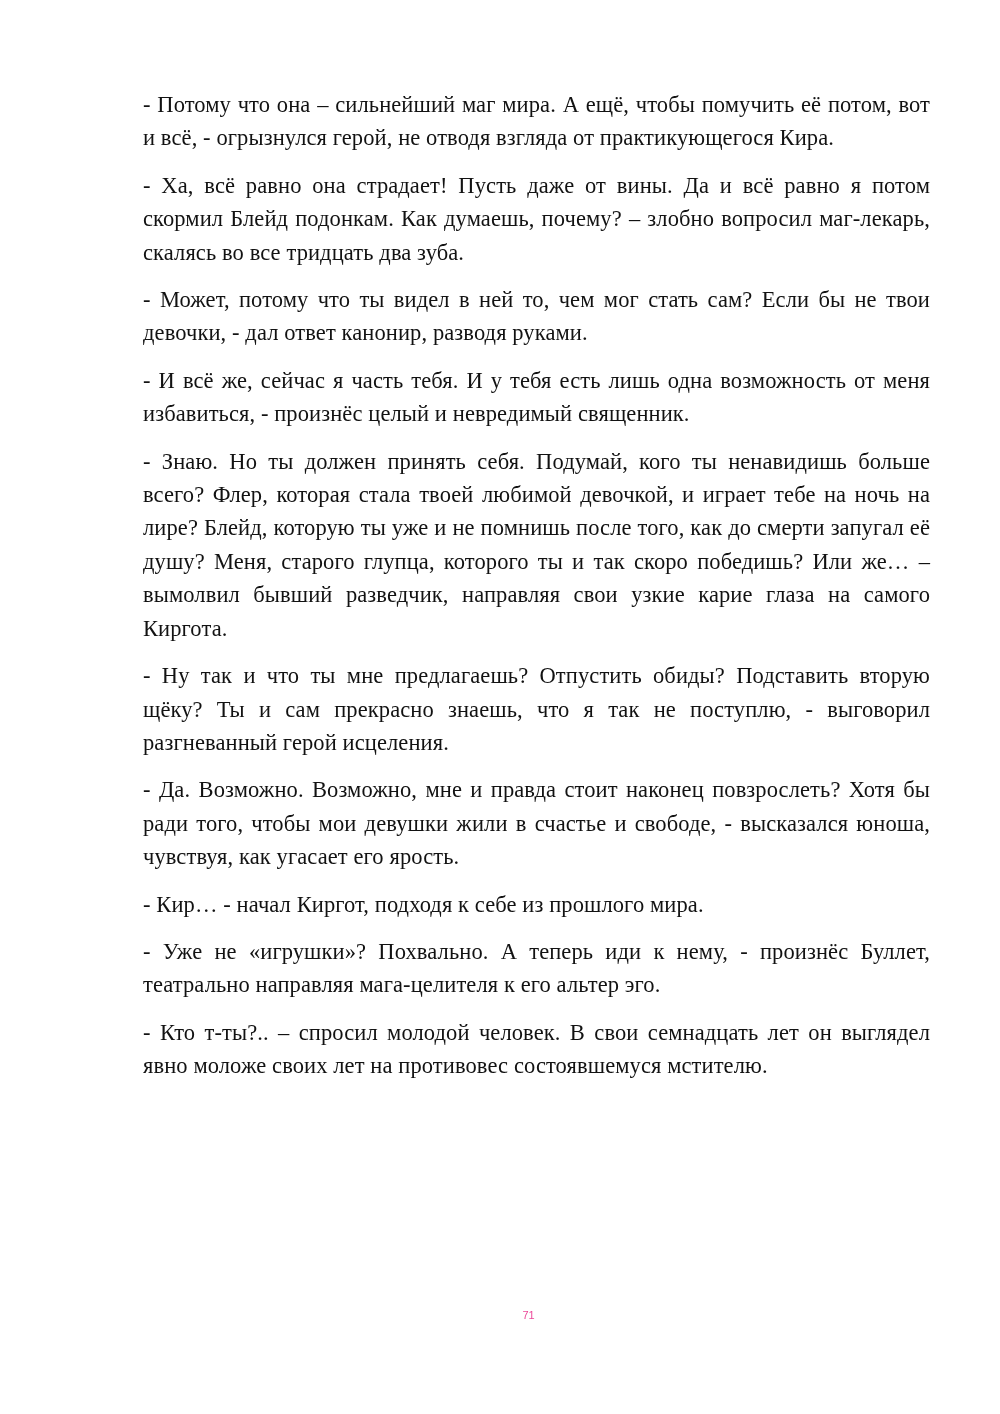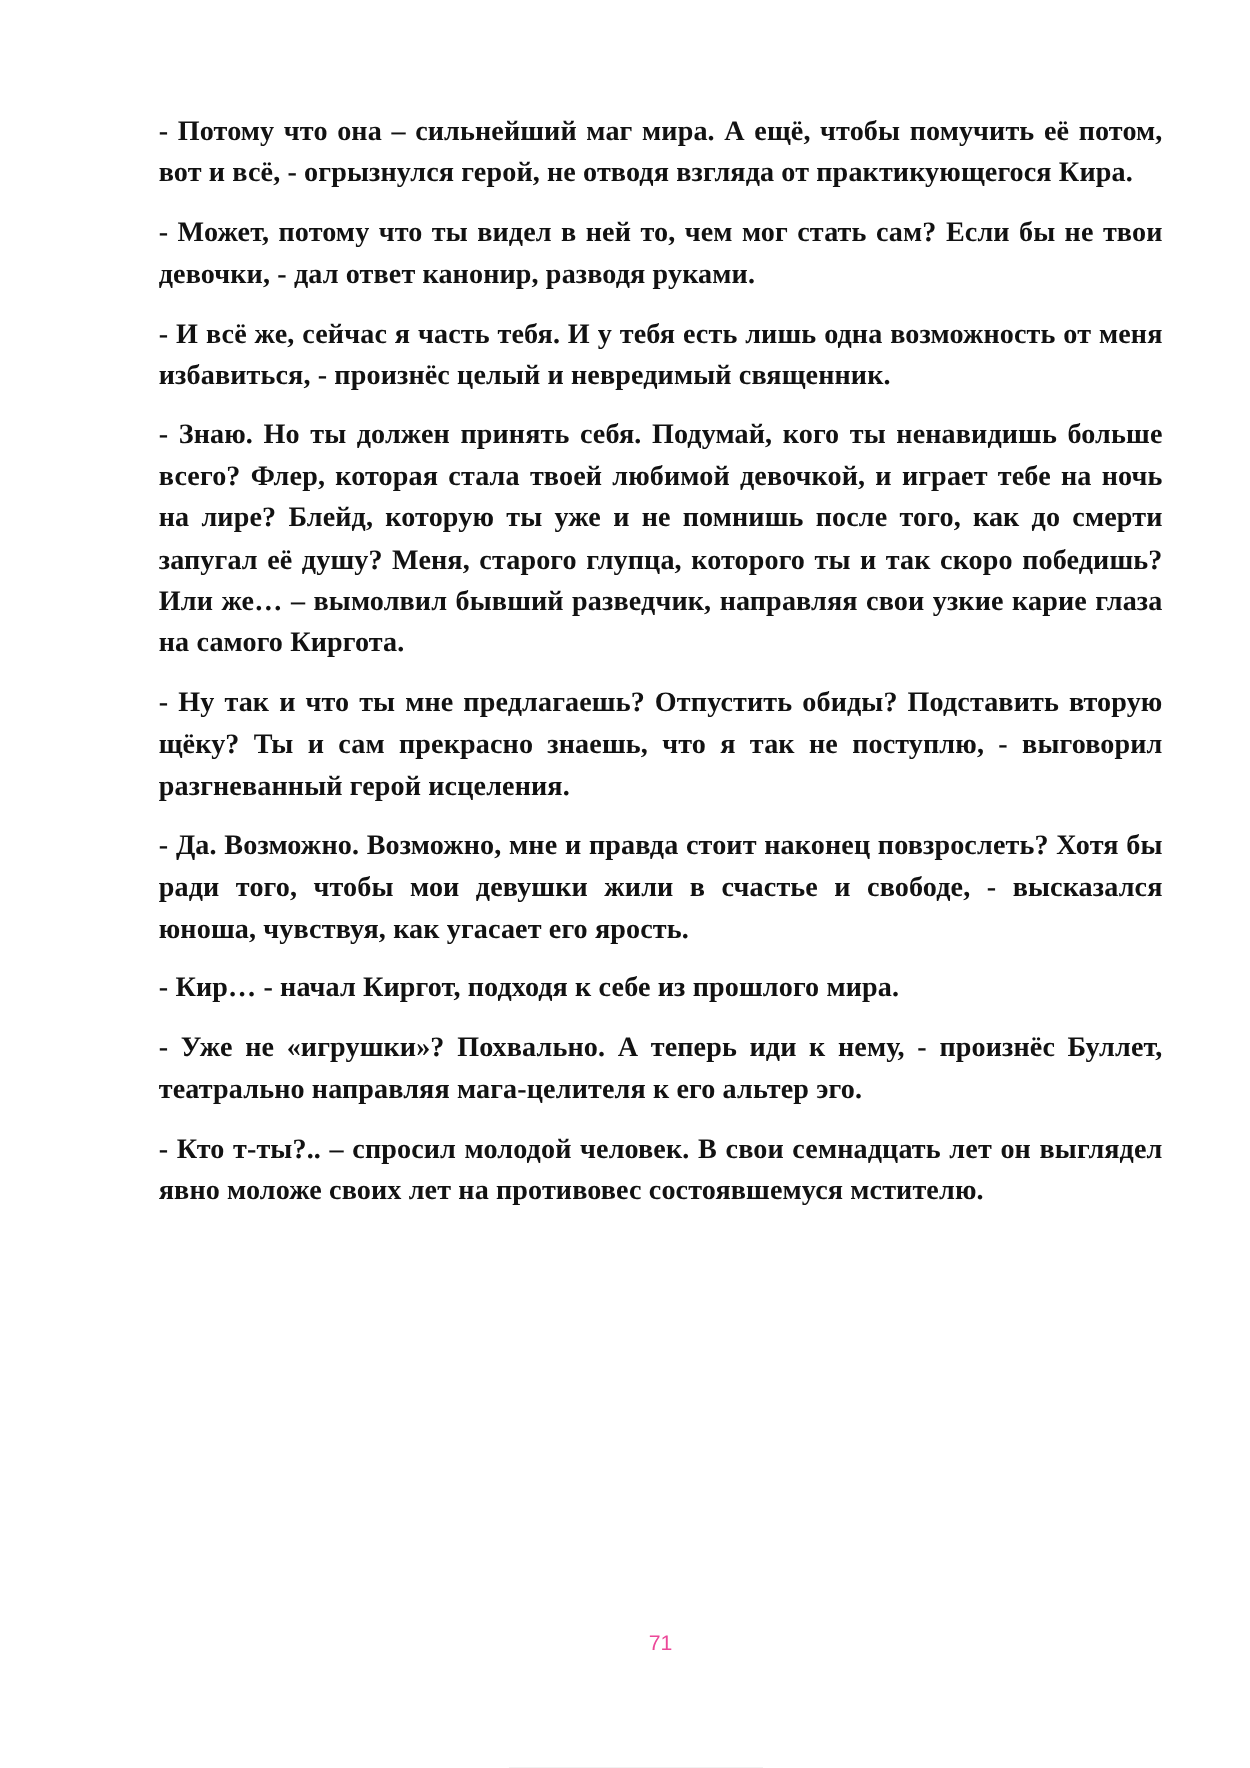--- a/index.html
+++ b/index.html
@@ -18,47 +18,47 @@
     font-family: "Liberation Serif", "DejaVu Serif", serif;
     color: #121212;
   }
   .text-block {
     position: absolute;
     top: 88px;
     left: 127px;
     right: 70px;
   }
   .text-block p {
-    margin: 0 0 14px 0;
+    margin: 0 0 14px 16px;
     font-size: 22.5px;
     line-height: 33.4px;
     text-align: justify;
     text-justify: inter-word;
     letter-spacing: 0.1px;
-    font-weight: bold;
   }
   .page-footer {
     position: absolute;
     left: 127px;
     right: 70px;
     top: 1305px;
     text-align: center;
   }
   .page-number {
     font-family: "Liberation Sans", "DejaVu Sans", sans-serif;
-    font-size: 17px;
+    font-size: 11px;
     color: #ec4899;
   }
 </style>
 </head>
 <body>
 
 <div class="page">
   <div class="text-block">
     <p>- Потому что она – сильнейший маг мира. А ещё, чтобы помучить её потом, вот и всё, - огрызнулся герой, не отводя взгляда от практикующегося Кира.</p>
+    <p>- Ха, всё равно она страдает! Пусть даже от вины. Да и всё равно я потом скормил Блейд подонкам. Как думаешь, почему? – злобно вопросил маг-лекарь, скалясь во все тридцать два зуба.</p>
     <p>- Может, потому что ты видел в ней то, чем мог стать сам? Если бы не твои девочки, - дал ответ канонир, разводя руками.</p>
     <p>- И всё же, сейчас я часть тебя. И у тебя есть лишь одна возможность от меня избавиться, - произнёс целый и невредимый священник.</p>
     <p>- Знаю. Но ты должен принять себя. Подумай, кого ты ненавидишь больше всего? Флер, которая стала твоей любимой девочкой, и играет тебе на ночь на лире? Блейд, которую ты уже и не помнишь после того, как до смерти запугал её душу? Меня, старого глупца, которого ты и так скоро победишь? Или же… – вымолвил бывший разведчик, направляя свои узкие карие глаза на самого Киргота.</p>
     <p>- Ну так и что ты мне предлагаешь? Отпустить обиды? Подставить вторую щёку? Ты и сам прекрасно знаешь, что я так не поступлю, - выговорил разгневанный герой исцеления.</p>
     <p>- Да. Возможно. Возможно, мне и правда стоит наконец повзрослеть? Хотя бы ради того, чтобы мои девушки жили в счастье и свободе, - высказался юноша, чувствуя, как угасает его ярость.</p>
     <p>- Кир… - начал Киргот, подходя к себе из прошлого мира.</p>
     <p>- Уже не «игрушки»? Похвально. А теперь иди к нему, - произнёс Буллет, театрально направляя мага-целителя к его альтер эго.</p>
     <p>- Кто т-ты?.. – спросил молодой человек. В свои семнадцать лет он выглядел явно моложе своих лет на противовес состоявшемуся мстителю.</p>
   </div>
   <div class="page-footer">

